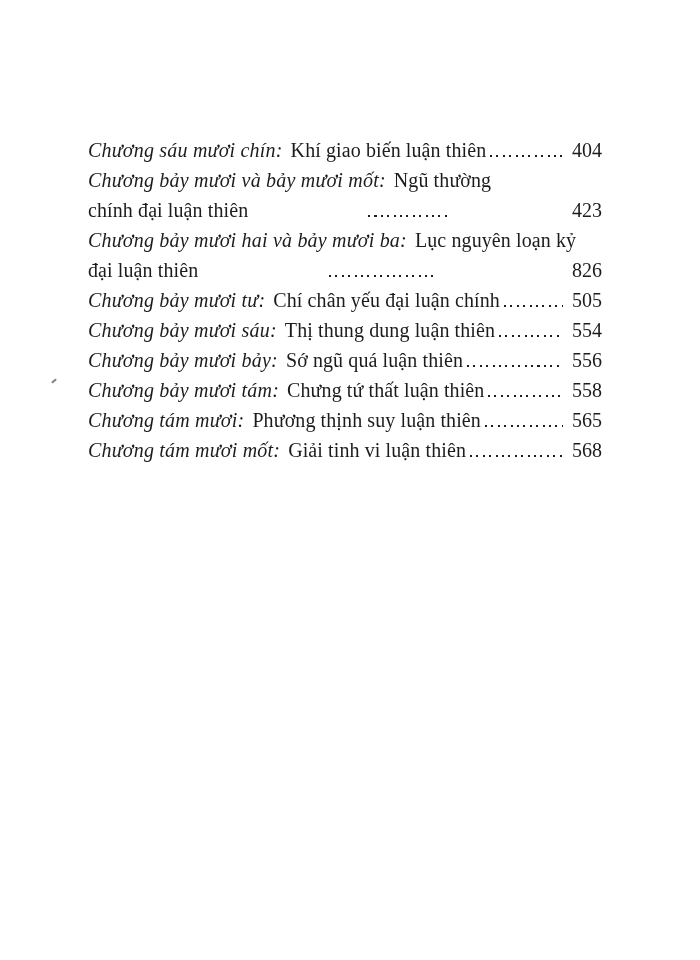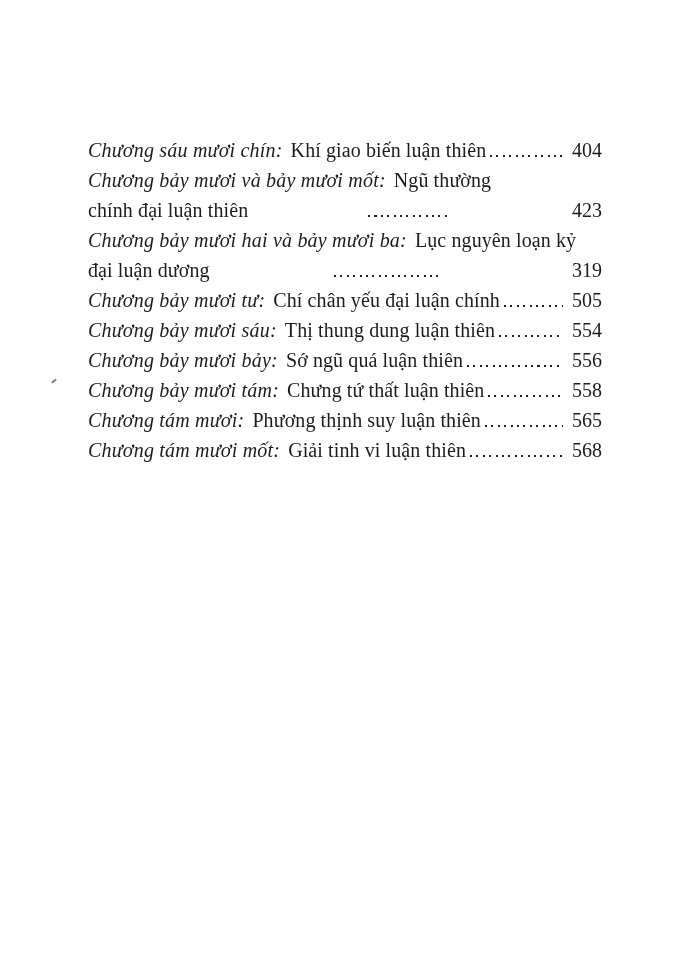--- a/index.html
+++ b/index.html
@@ -72,23 +72,23 @@
       <div class="row cont">
         <span class="title">chính đại luận thiên</span>
         <span class="leader leader-fixed-sm"></span>
         <span class="page-num">423</span>
       </div>
       <div class="row">
         <span class="chapter">Chương bảy mươi hai và bảy mươi ba:</span>
         <span class="title">Lục nguyên loạn kỷ</span>
       </div>
       <div class="row cont">
-        <span class="title">đại luận dương</span>
+        <span class="title">đại luận thiên</span>
         <span class="leader leader-fixed-md"></span>
-        <span class="page-num">319</span>
+        <span class="page-num">826</span>
       </div>
       <div class="row">
         <span class="chapter">Chương bảy mươi tư:</span>
         <span class="title">Chí chân yếu đại luận chính</span>
         <span class="leader"></span>
         <span class="page-num">505</span>
       </div>
       <div class="row">
         <span class="chapter">Chương bảy mươi sáu:</span>
         <span class="title">Thị thung dung luận thiên</span>

